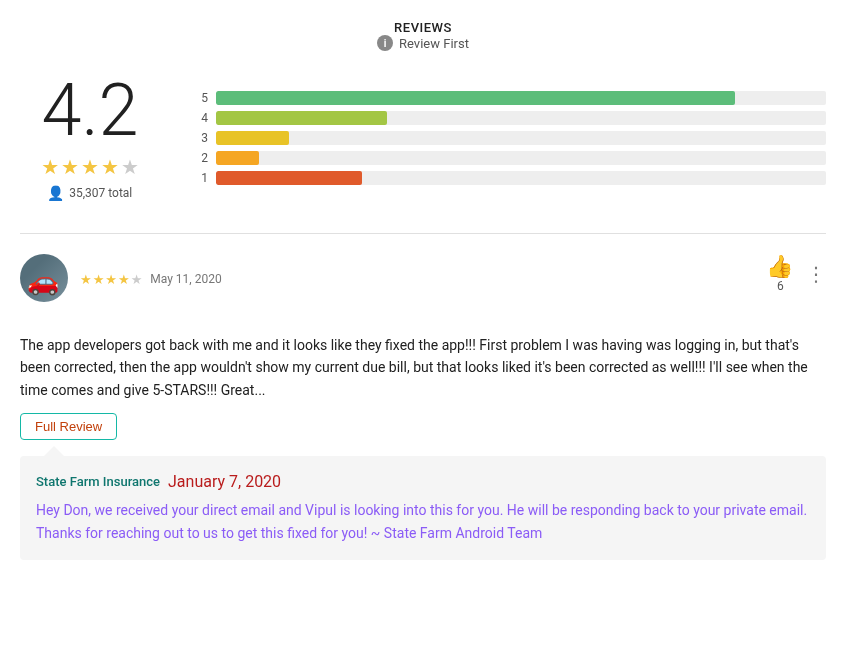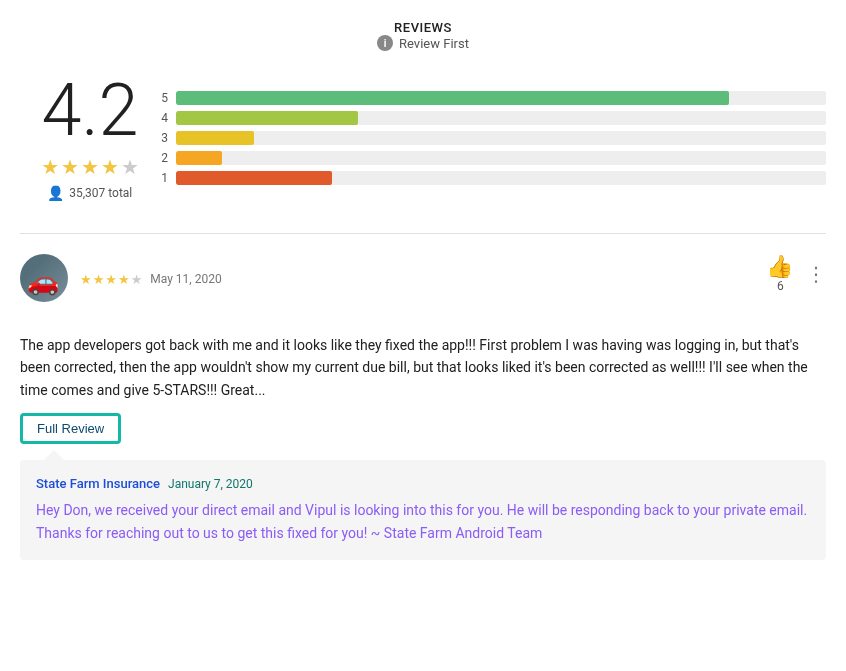--- a/index.html
+++ b/index.html
@@ -45,20 +45,21 @@
       justify-content: center;
       font-size: 10px;
       font-weight: bold;
       flex-shrink: 0;
     }
 
     
     .rating-section {
       display: flex;
       align-items: center;
+      gap: 40px;
       margin-bottom: 32px;
     }
     .rating-left {
       display: flex;
       flex-direction: column;
       align-items: center;
       min-width: 140px;
     }
     .rating-number {
       font-size: 72px;
@@ -214,23 +215,23 @@
     }
 
     .review-text {
       font-size: 14px;
       color: #212121;
       line-height: 1.6;
       margin: 26px 0 12px;
     }
 
     .full-review-btn {
-      border: 3px solid #14b8a6;
+      border: 1px solid #14b8a6;
       background: #fff;
-      color: #0c4a6e;
+      color: #c2410c;
       padding: 5px 14px;
       border-radius: 4px;
       font-size: 13px;
       cursor: pointer;
       margin-bottom: 16px;
     }
 
     
     .response-box {
       background: #f5f5f5;
@@ -250,25 +251,25 @@
     }
     .response-header {
       display: flex;
       align-items: center;
       gap: 8px;
       margin-bottom: 8px;
     }
     .response-author {
       font-size: 13px;
       font-weight: 500;
-      color: #1d4ed8;
+      color: #0f766e;
     }
     .response-date {
-      font-size: 12px;
-      color: #0f766e;
+      font-size: 16px;
+      color: #b91c1c;
     }
     .response-text {
       font-size: 14px;
       color: #8b5cf6;
       line-height: 1.6;
     }
   </style>
 </head>
 <body>
 

